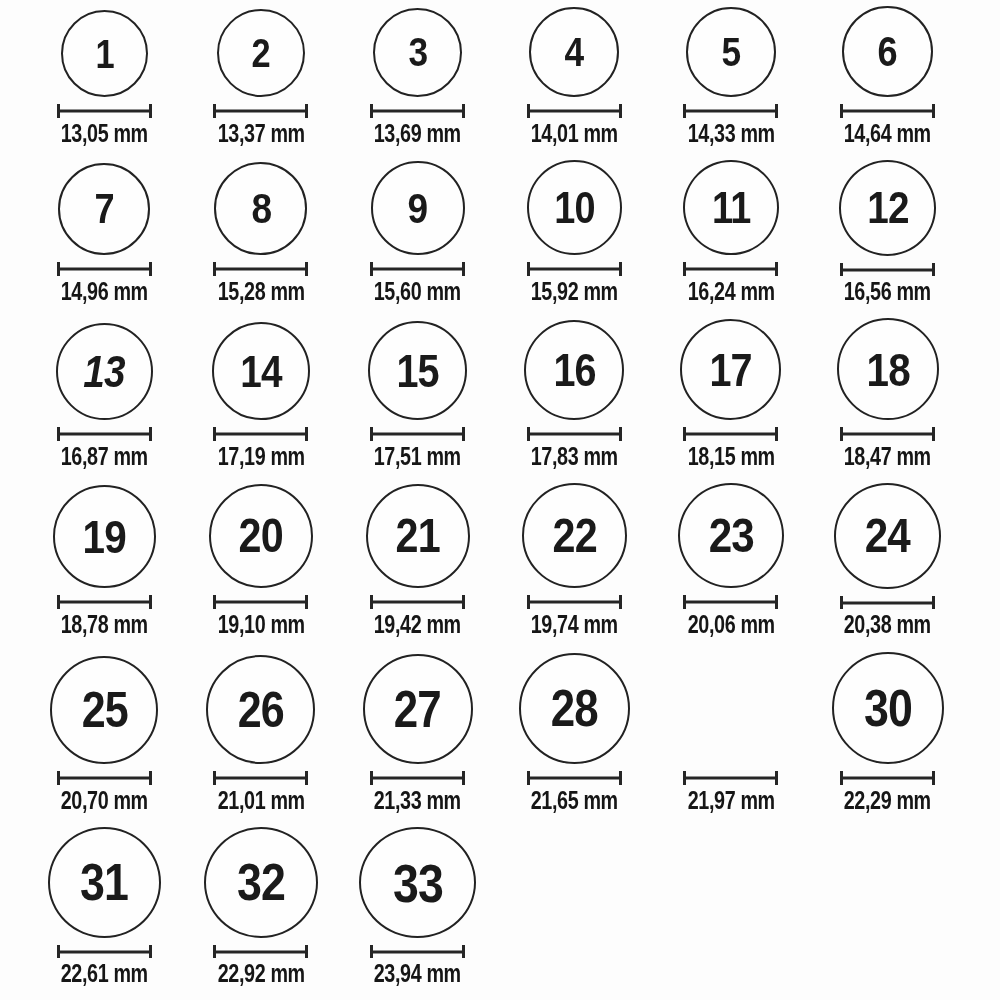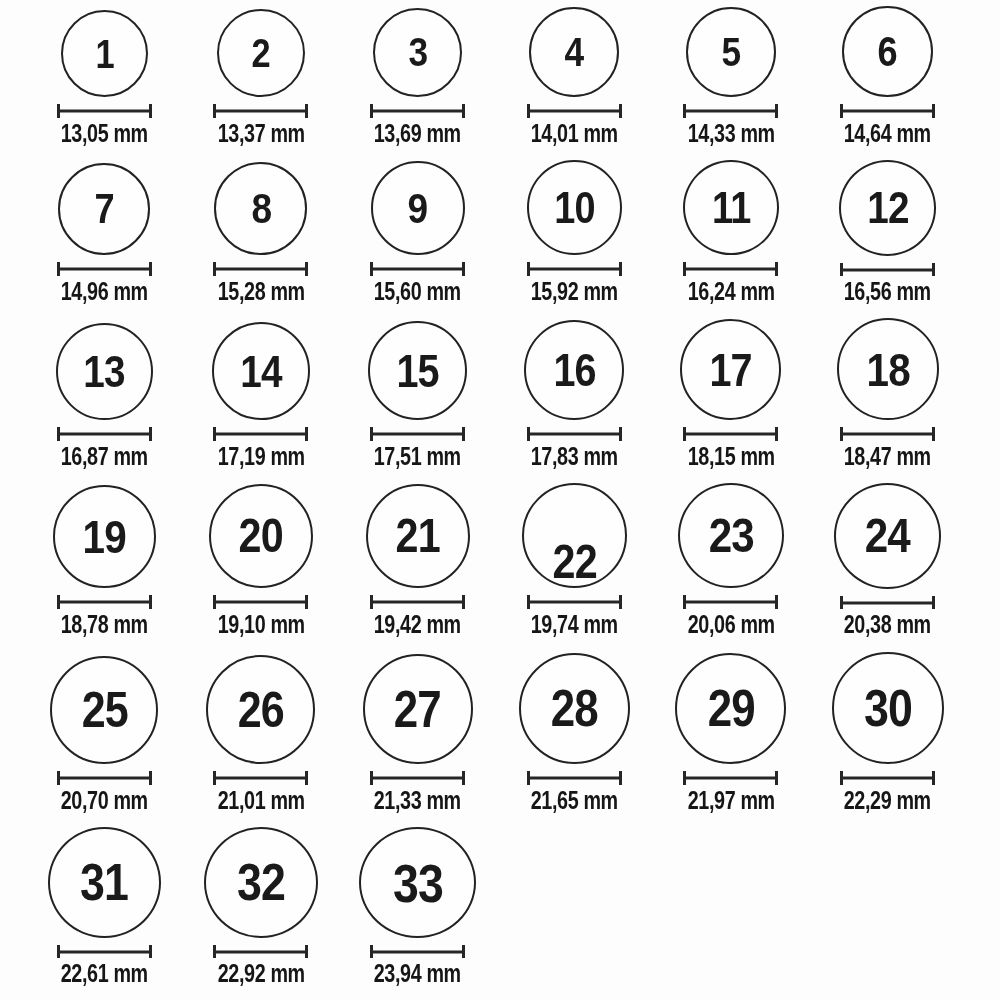--- a/index.html
+++ b/index.html
@@ -194,21 +194,21 @@
     <div class="circle" style="width: 97px; height: 97px;">
       <span class="num" style="font-size: 45px;">12</span>
     </div>
     <div class="dimline">
       <div class="dimline-bar"></div>
     </div>
     <div class="mm-label">16,56 mm</div>
   </div>
 
   <div class="cell">
-    <div class="circle" style="width: 97px; height: 97px;">
+    <div class="circle" style="width: 97px; height: 97px; font-style: italic;">
       <span class="num" style="font-size: 45px;">13</span>
     </div>
     <div class="dimline">
       <div class="dimline-bar"></div>
     </div>
     <div class="mm-label">16,87 mm</div>
   </div>
 
   <div class="cell">
     <div class="circle" style="width: 98px; height: 98px;">
@@ -284,21 +284,21 @@
     <div class="circle" style="width: 104px; height: 104px;">
       <span class="num" style="font-size: 48px;">21</span>
     </div>
     <div class="dimline">
       <div class="dimline-bar"></div>
     </div>
     <div class="mm-label">19,42 mm</div>
   </div>
 
   <div class="cell">
-    <div class="circle" style="width: 105px; height: 105px; align-items: flex-end;">
+    <div class="circle" style="width: 105px; height: 105px;">
       <span class="num" style="font-size: 48px;">22</span>
     </div>
     <div class="dimline">
       <div class="dimline-bar"></div>
     </div>
     <div class="mm-label">19,74 mm</div>
   </div>
 
   <div class="cell">
     <div class="circle" style="width: 106px; height: 106px; text-align: center;">
@@ -354,23 +354,20 @@
     <div class="circle" style="width: 111px; height: 111px; justify-content: center;">
       <span class="num" style="font-size: 51px;">28</span>
     </div>
     <div class="dimline">
       <div class="dimline-bar"></div>
     </div>
     <div class="mm-label">21,65 mm</div>
   </div>
 
   <div class="cell">
-    <div class="circle" style="width: 111px; height: 111px;">
-      <span class="num" style="font-size: 51px;">29</span>
-    </div>
     <div class="dimline">
       <div class="dimline-bar"></div>
     </div>
     <div class="mm-label">21,97 mm</div>
   </div>
 
   <div class="cell">
     <div class="circle" style="width: 112px; height: 112px; text-align: right;">
       <span class="num" style="font-size: 52px;">30</span>
     </div>

